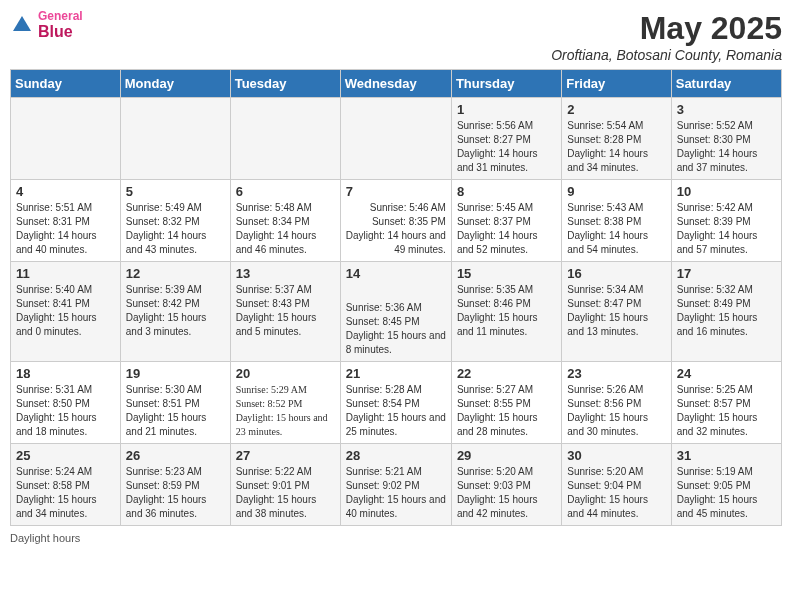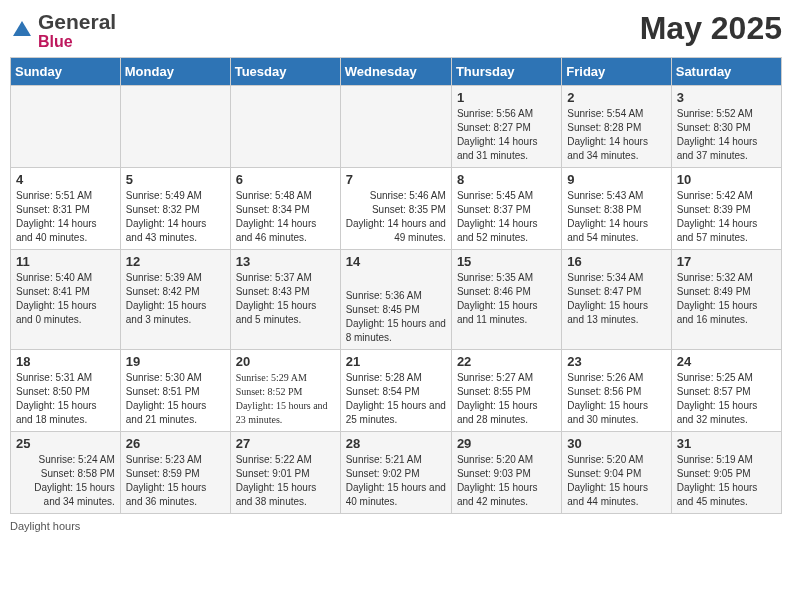--- a/index.html
+++ b/index.html
@@ -19,23 +19,23 @@
     .logo {
       display: flex;
       align-items: center;
     }
     .logo-text {
       display: flex;
       flex-direction: column;
       line-height: 1.1;
     }
     .logo-general {
-      font-size: 21px;
+      font-size: 12px;
       font-weight: bold;
-      color: #404040;
+      color: #ec4899;
     }
     .logo-blue {
       font-size: 16px;
       font-weight: bold;
       color: #be185d;
     }
     .logo-icon {
       width: 24px;
       height: 24px;
       margin-right: 4px;
@@ -111,20 +111,21 @@
     <svg class="logo-icon" viewBox="0 0 40 40">
       <polygon points="20,5 35,30 5,30" fill="#2e74b5"></polygon>
     </svg>
     <div class="logo-text">
       <span class="logo-general">General</span>
       <span class="logo-blue">Blue</span>
     </div>
   </div>
   <div class="title-block">
     <div class="month-year">May 2025</div>
+    <div class="location">Oroftiana, Botosani County, Romania</div>
   </div>
 </div>
 
 <table class="calendar">
   <thead>
     <tr>
     <th>Sunday</th>
         <th>Monday</th>
         <th>Tuesday</th>
         <th>Wednesday</th>
@@ -286,21 +287,21 @@
         <td>
           <span class="day-number">24</span>
           <div class="day-info" style="white-space: pre-line;">Sunrise: 5:25 AM
 Sunset: 8:57 PM
 Daylight: 15 hours and 32 minutes.</div>
         </td>
       </tr>
       <tr>
         <td>
           <span class="day-number">25</span>
-          <div class="day-info" style="white-space: pre-line; text-align: right;">Sunrise: 5:24 AM
+          <div class="day-info" style="white-space: pre-line;">Sunrise: 5:24 AM
 Sunset: 8:58 PM
 Daylight: 15 hours and 34 minutes.</div>
         </td>
         <td>
           <span class="day-number">26</span>
           <div class="day-info" style="white-space: pre-line;">Sunrise: 5:23 AM
 Sunset: 8:59 PM
 Daylight: 15 hours and 36 minutes.</div>
         </td>
         <td>

